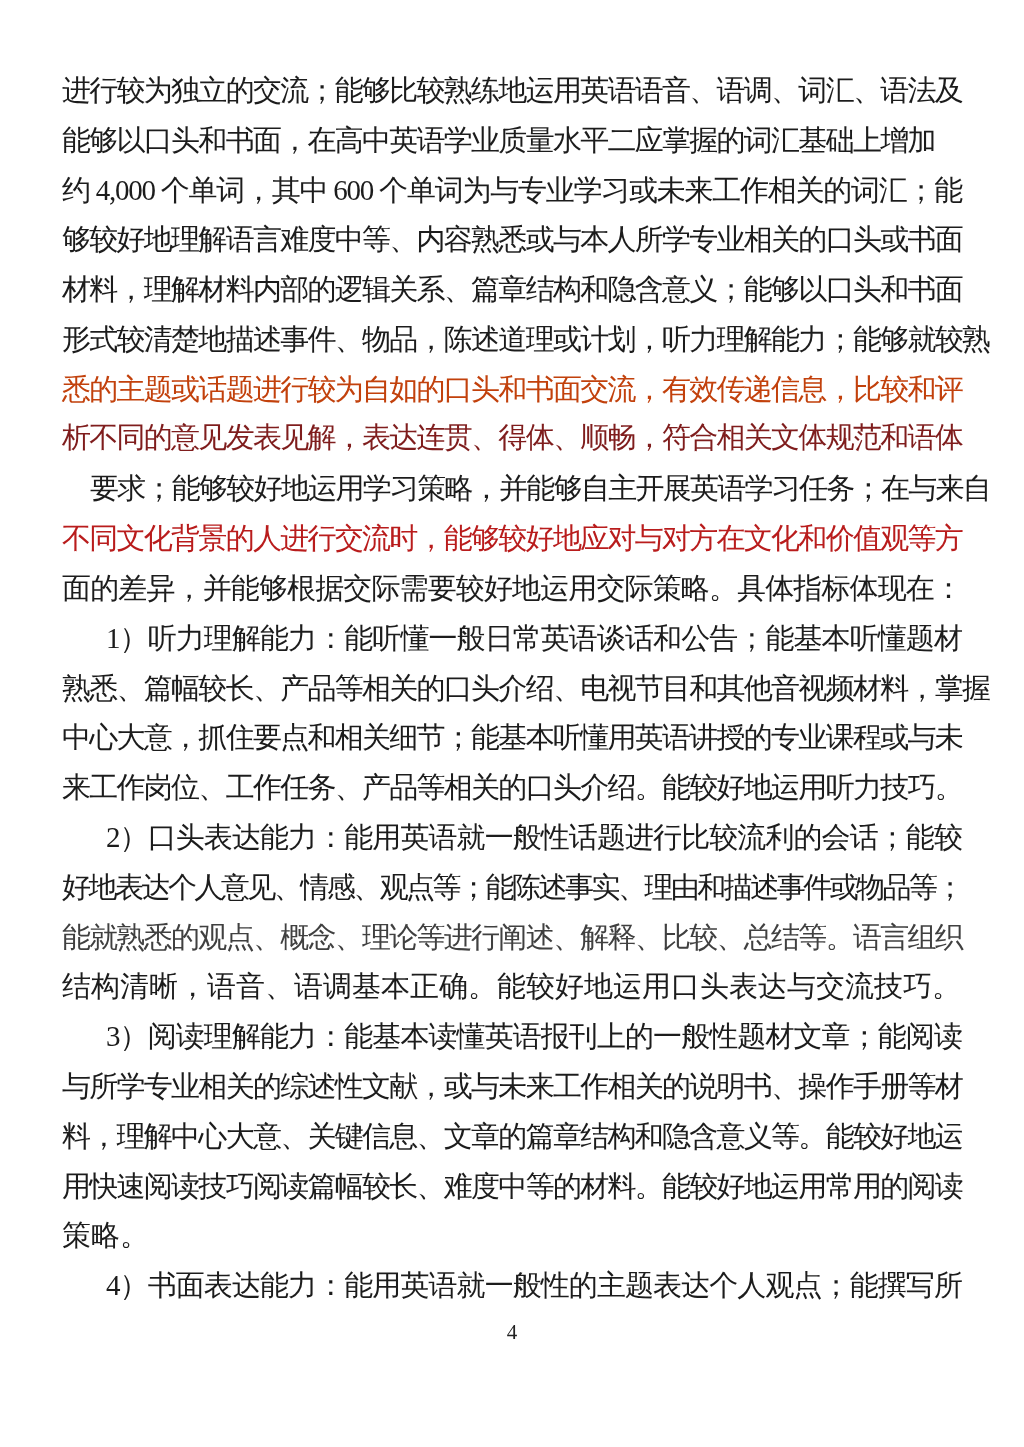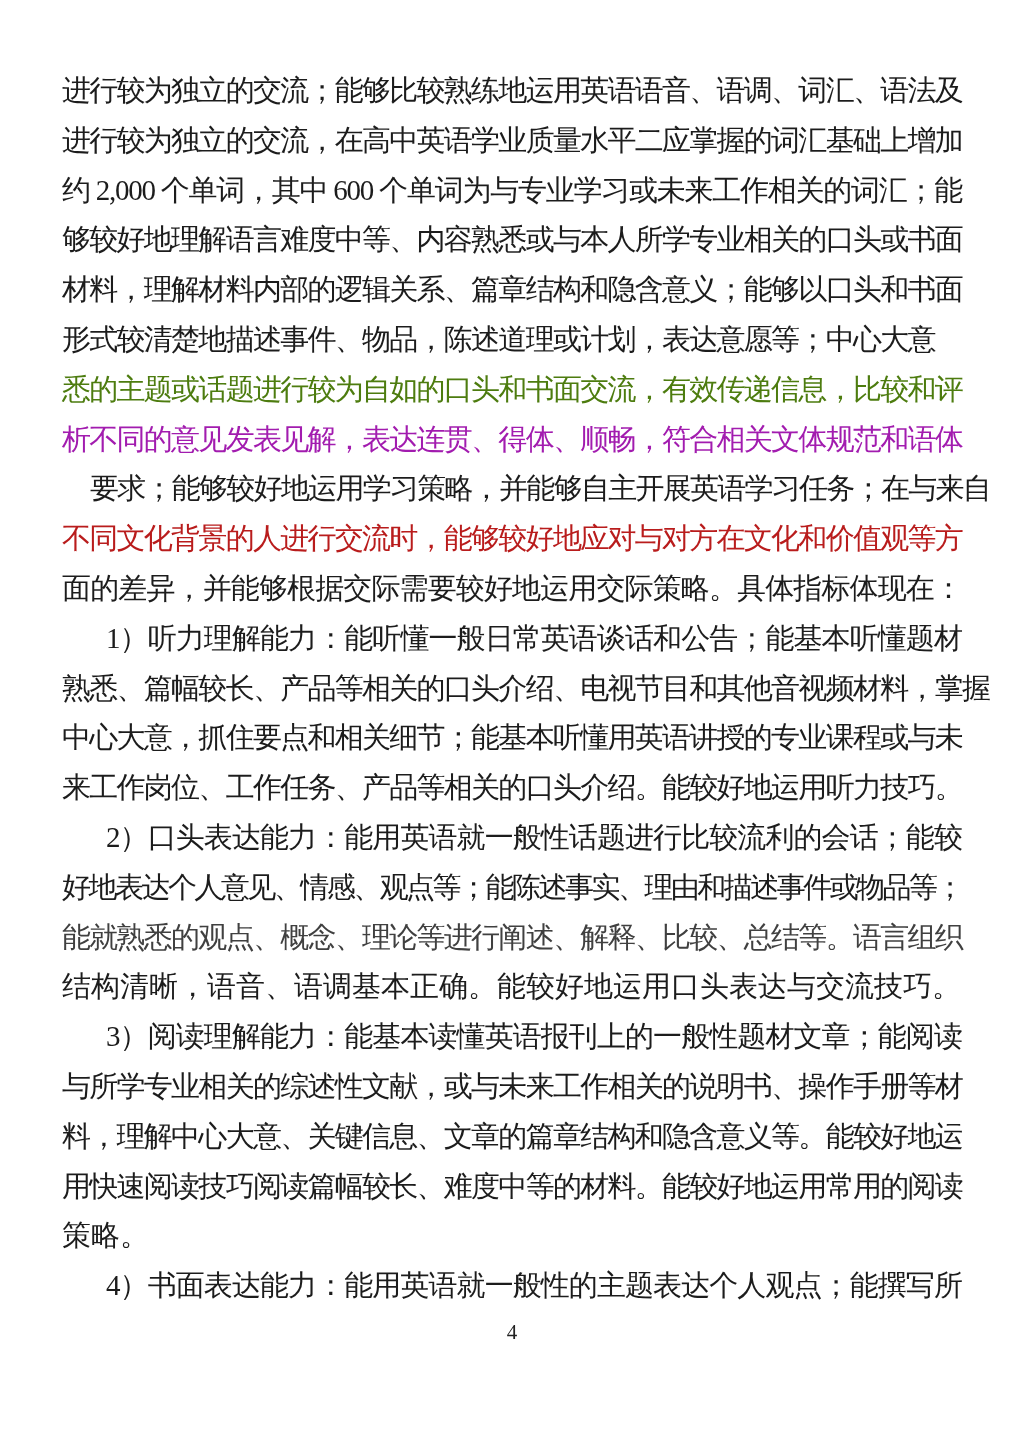--- a/index.html
+++ b/index.html
@@ -43,27 +43,27 @@
     font-size: 21px;
     color: #222222;
   }
 </style>
 </head>
 <body style="background: rgb(255, 255, 255);">
 
 <div class="page">
   <div class="text-block">
       <div class="line" style="color: rgb(28, 28, 28); letter-spacing: -1.72727px;"><span>进行较为独立的交流；能够比较熟练地运用英语语音、语调、词汇、语法及</span></div>
-      <div class="line" style="color: rgb(28, 28, 28); letter-spacing: -1.72727px;"><span>进行较为独立的交流，在高中英语学业质量水平二应掌握的词汇基础上增加</span></div>
-      <div class="line" style="color: rgb(28, 28, 28); letter-spacing: -1.24375px;"><span>约 2,000 个单词，其中 600 个单词为与专业学习或未来工作相关的词汇；能</span></div>
+      <div class="line" style="color: rgb(28, 28, 28); letter-spacing: -1.72727px;"><span>能够以口头和书面，在高中英语学业质量水平二应掌握的词汇基础上增加</span></div>
+      <div class="line" style="color: rgb(28, 28, 28); letter-spacing: -1.24375px;"><span>约 4,000 个单词，其中 600 个单词为与专业学习或未来工作相关的词汇；能</span></div>
       <div class="line" style="color: rgb(28, 28, 28); letter-spacing: -1.72727px;"><span>够较好地理解语言难度中等、内容熟悉或与本人所学专业相关的口头或书面</span></div>
       <div class="line" style="color: rgb(28, 28, 28); letter-spacing: -1.72727px;"><span>材料，理解材料内部的逻辑关系、篇章结构和隐含意义；能够以口头和书面</span></div>
-      <div class="line" style="color: rgb(28, 28, 28); letter-spacing: -1.72727px;"><span>形式较清楚地描述事件、物品，陈述道理或计划，表达意愿等；中心大意</span></div>
-      <div class="line" style="color: #4d7c0f; letter-spacing: -1.72727px;"><span>悉的主题或话题进行较为自如的口头和书面交流，有效传递信息，比较和评</span></div>
-      <div class="line" style="color: #a21caf; letter-spacing: -1.72727px;"><span>析不同的意见发表见解，表达连贯、得体、顺畅，符合相关文体规范和语体</span></div>
+      <div class="line" style="color: rgb(28, 28, 28); letter-spacing: -1.72727px;"><span>形式较清楚地描述事件、物品，陈述道理或计划，听力理解能力；能够就较熟</span></div>
+      <div class="line" style="color: #c2410c; letter-spacing: -1.72727px;"><span>悉的主题或话题进行较为自如的口头和书面交流，有效传递信息，比较和评</span></div>
+      <div class="line" style="color: #7f1d1d; letter-spacing: -1.72727px; font-family: Liberation Mono, monospace;"><span>析不同的意见发表见解，表达连贯、得体、顺畅，符合相关文体规范和语体</span></div>
       <div class="line" style="color: rgb(28, 28, 28); letter-spacing: -1.72727px; margin-left: 28px;"><span>要求；能够较好地运用学习策略，并能够自主开展英语学习任务；在与来自</span></div>
       <div class="line" style="color: #b91c1c; letter-spacing: -1.72727px;"><span>不同文化背景的人进行交流时，能够较好地应对与对方在文化和价值观等方</span></div>
       <div class="line" style="color: rgb(28, 28, 28); letter-spacing: -0.875px;"><span>面的差异，并能够根据交际需要较好地运用交际策略。具体指标体现在：</span></div>
       <div class="line indent" style="color: rgb(28, 28, 28); letter-spacing: -0.919355px;"><span>1）听力理解能力：能听懂一般日常英语谈话和公告；能基本听懂题材</span></div>
       <div class="line" style="color: rgb(28, 28, 28); letter-spacing: -1.72727px;"><span>熟悉、篇幅较长、产品等相关的口头介绍、电视节目和其他音视频材料，掌握</span></div>
       <div class="line" style="color: rgb(28, 28, 28); letter-spacing: -1.72727px;"><span>中心大意，抓住要点和相关细节；能基本听懂用英语讲授的专业课程或与未</span></div>
       <div class="line" style="color: rgb(28, 28, 28); letter-spacing: -1.72727px;"><span>来工作岗位、工作任务、产品等相关的口头介绍。能较好地运用听力技巧。</span></div>
       <div class="line indent" style="color: rgb(28, 28, 28); letter-spacing: -0.919355px;"><span>2）口头表达能力：能用英语就一般性话题进行比较流利的会话；能较</span></div>
       <div class="line" style="color: rgb(28, 28, 28); letter-spacing: -2.52941px;"><span>好地表达个人意见、情感、观点等；能陈述事实、理由和描述事件或物品等；</span></div>
       <div class="line" style="color: #404040; letter-spacing: -1.72727px;"><span>能就熟悉的观点、概念、理论等进行阐述、解释、比较、总结等。语言组织</span></div>

